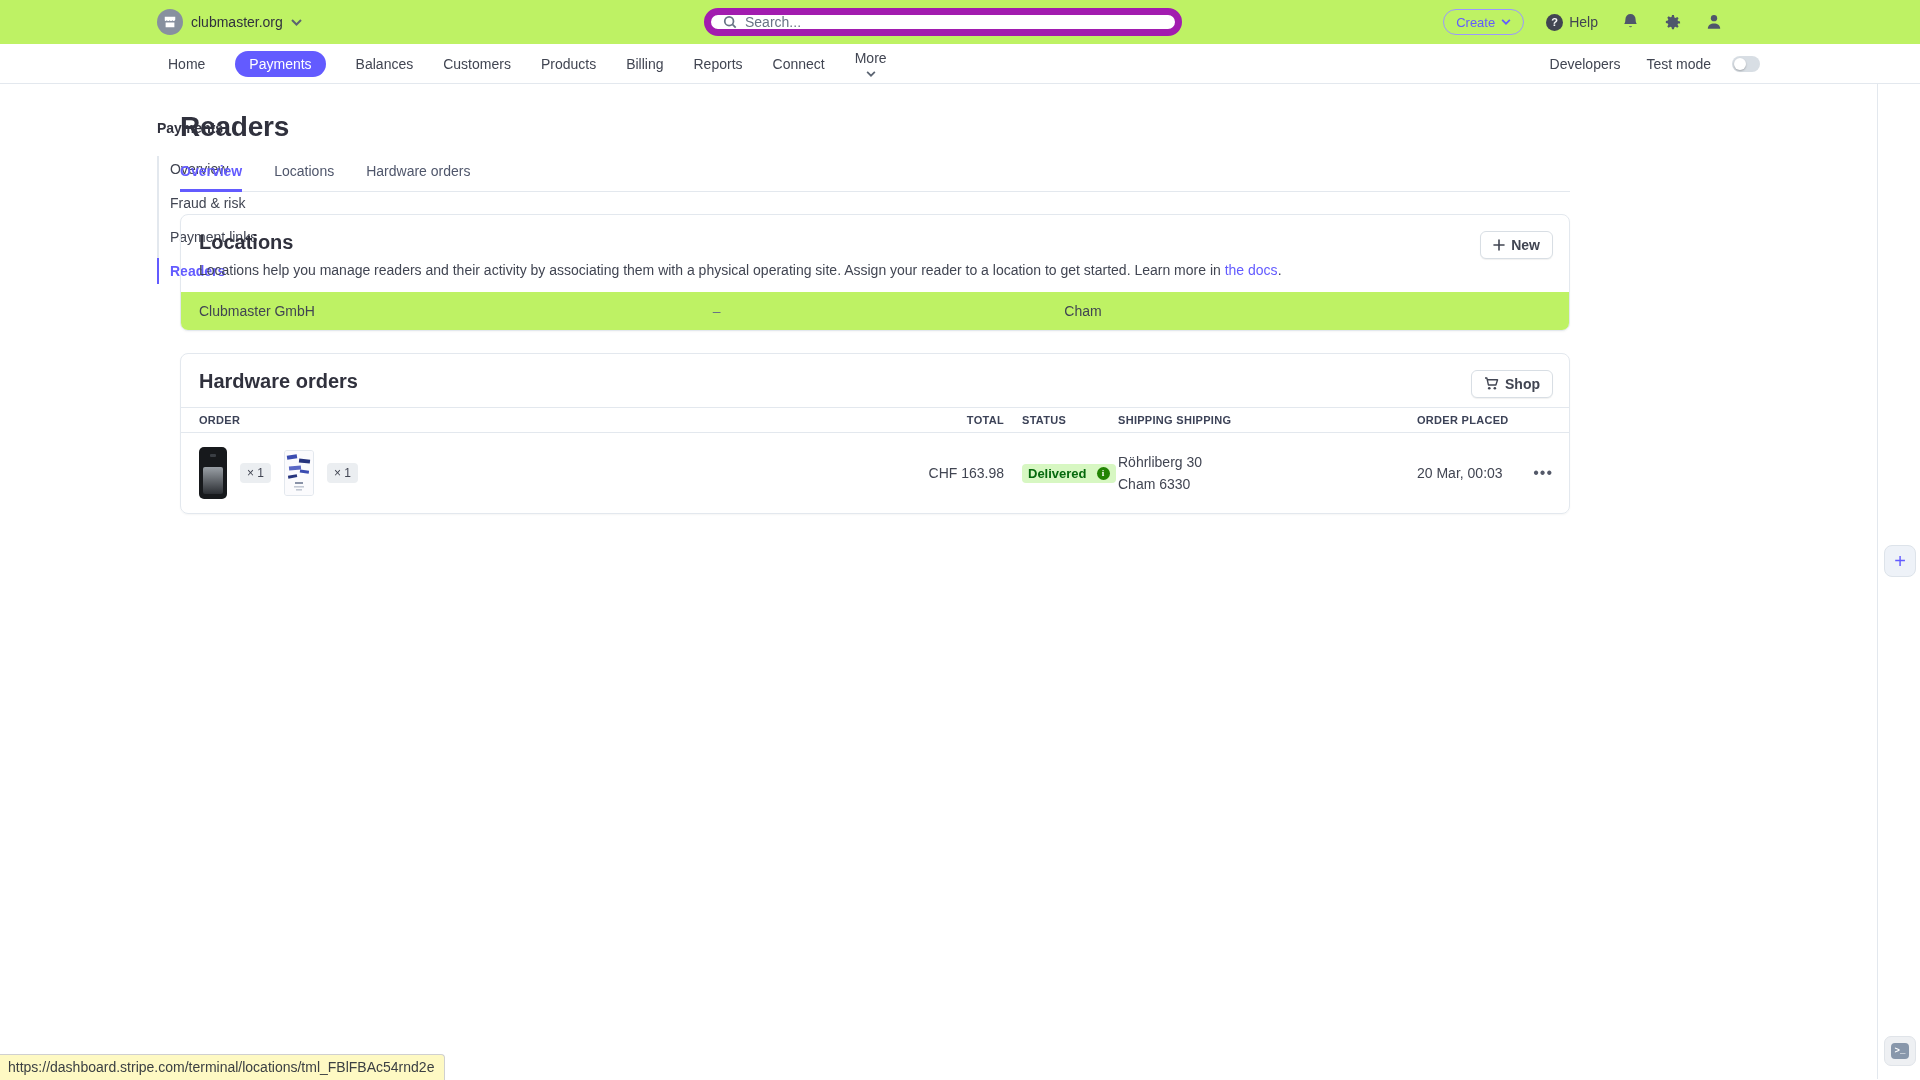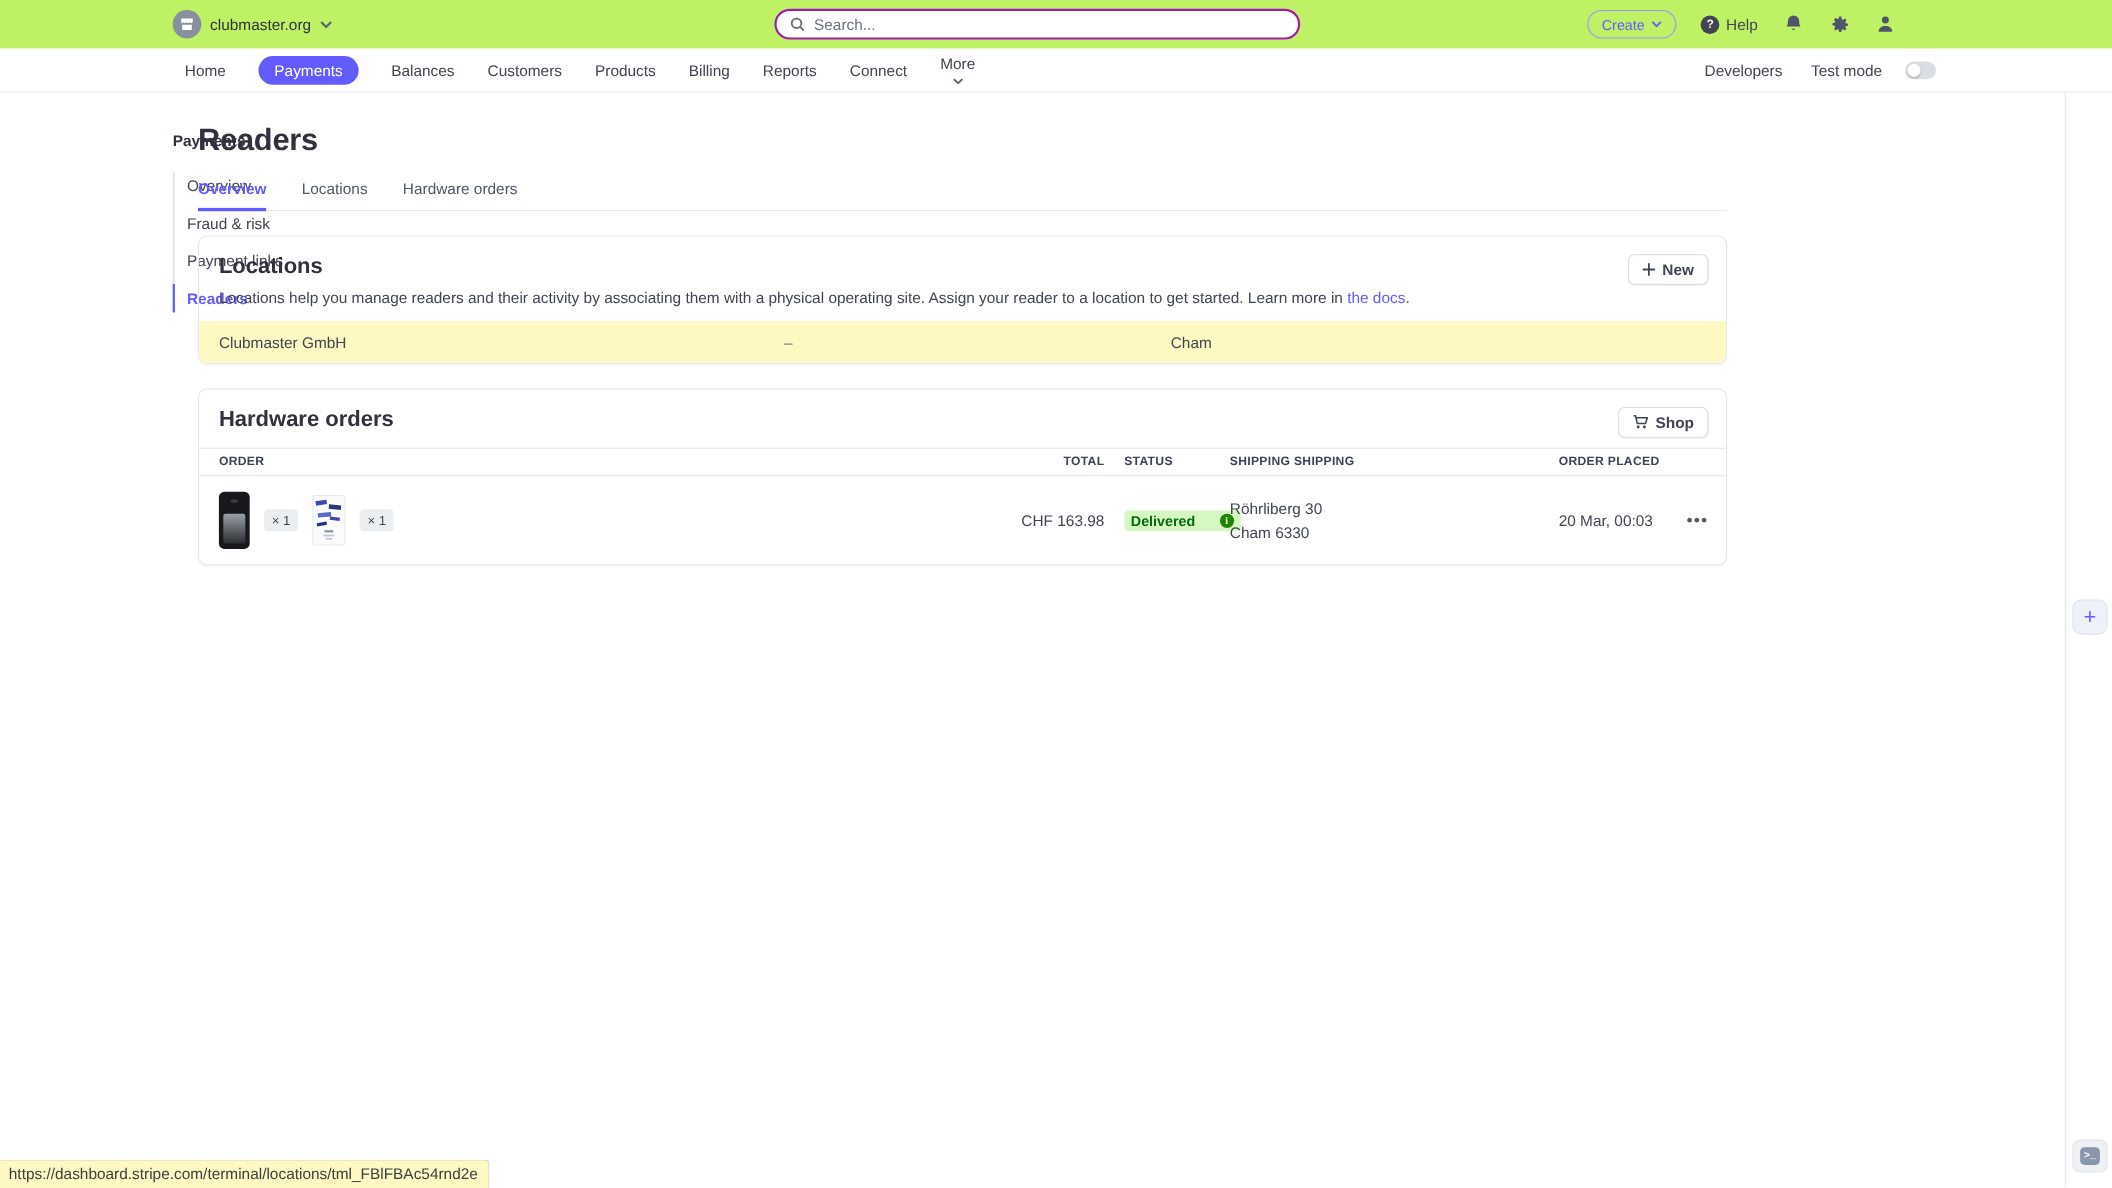--- a/index.html
+++ b/index.html
@@ -7,21 +7,21 @@
     font-family:"Liberation Sans", sans-serif; color:#414552; }
 
   
   .topbar { height:44px; background:#bef264; display:flex; align-items:center; position:relative; }
   .account { display:flex; align-items:center; gap:8px; margin-left:157px; cursor:pointer; }
   .account-avatar { width:26px; height:26px; border-radius:50%; background:#87909f;
     display:flex; align-items:center; justify-content:center; }
   .account-name { font-size:14px; color:#30313d; font-weight:500; }
   .chev { stroke:#5b6472; stroke-width:2; fill:none; }
   .searchbox { position:absolute; left:704px; top:8px; width:478px; height:28px;
-    background:#fff; border:2px solid #a21caf; border-radius:14px;
+    background:#fff; border:7px solid #a21caf; border-radius:14px;
     display:flex; align-items:center; padding:0 12px; gap:8px; }
   .searchbox input { border:none; outline:none; flex:1; font-size:14px; color:#414552;
     font-family:"Liberation Sans", sans-serif; background:transparent; }
   .searchbox input::placeholder { color:#687385; }
   .topbar-right { position:absolute; right:196px; top:0; height:44px; display:flex; align-items:center; gap:22px; }
   .create-btn { display:flex; align-items:center; gap:6px; height:26px; padding:0 12px;
     border:1px solid #9c97ff; border-radius:14px; background:transparent; color:#635bff;
     font-size:13px; font-weight:500; cursor:pointer; font-family:"Liberation Sans", sans-serif; }
   .help { display:flex; align-items:center; gap:6px; font-size:14px; color:#414552; font-weight:500; cursor:pointer; }
   .qmark { width:17px; height:17px; border-radius:50%; background:#414552; color:#f5f6f8;
@@ -73,21 +73,21 @@
     margin-top:22px; overflow:hidden; }
   .card-head { padding:16px 18px 14px 18px; position:relative; }
   .card-title { font-size:20px; font-weight:700; color:#30313d; }
   .card-desc { font-size:14px; color:#414552; margin-top:8px; }
   .card-desc a { color:#635bff; text-decoration:none; cursor:pointer; }
   .head-btn { position:absolute; top:16px; right:16px; display:flex; align-items:center; gap:6px;
     background:#fff; border:1px solid #d8dee4; border-radius:6px; padding:5px 12px;
     font-size:14px; font-weight:600; color:#414552; cursor:pointer;
     box-shadow:0 1px 1px rgba(0,0,0,.06); font-family:"Liberation Sans", sans-serif; }
 
-  .loc-row { display:flex; align-items:center; background:#fef9c3; height:38px;
+  .loc-row { display:flex; align-items:center; background:#bef264; height:38px;
     font-size:14px; padding:0 18px; cursor:pointer; }
   .loc-name { width:38%; color:#414552; }
   .loc-mid { width:26%; color:#687385; }
   .loc-city { flex:1; color:#414552; }
 
   
   .hw-table { margin:0 0 0 0; }
   .hw-headrow, .hw-row { display:flex; align-items:center; padding:0 16px 0 18px; }
   .hw-headrow { border-top:1px solid #e3e8ee; border-bottom:1px solid #e3e8ee; height:26px; }
   .hw-col-order { flex:1; }
@@ -99,21 +99,21 @@
   .hw-h { font-size:11px; font-weight:700; color:#3c4257; letter-spacing:.3px; }
   .hw-row { height:80px; font-size:14px; color:#414552; }
   .order-items { display:flex; align-items:center; gap:13px; }
   .thumb-reader { width:28px; height:52px; background:#17191c; border-radius:5px; position:relative; }
   .thumb-reader::before { content:""; position:absolute; left:4px; right:4px; top:20px; bottom:5px;
     background:linear-gradient(180deg,#9aa0a6,#2b2e33); border-radius:2px; }
   .thumb-reader::after { content:""; position:absolute; left:11px; top:7px; width:6px; height:3px;
     background:#3a3e44; border-radius:1px; }
   .qty-badge { background:#ebeef1; border-radius:4px; font-size:12px; color:#414552; padding:3px 7px; }
   .thumb-paper { width:30px; height:46px; background:#fbfbfd; border:1px solid #e3e8ee; border-radius:3px; overflow:hidden; }
-  .status-badge { display:inline-flex; align-items:center; gap:22px; background:#d7f7c2; color:#05690d;
+  .status-badge { display:inline-flex; align-items:center; gap:10px; background:#d7f7c2; color:#05690d;
     font-size:13px; font-weight:600; border-radius:4px; padding:2px 6px; }
   .status-i { width:13px; height:13px; border-radius:3px; background:#228403; color:#fff;
     font-size:9px; font-weight:700; display:flex; align-items:center; justify-content:center;
     border-radius:50%; font-family:"Liberation Serif", serif; }
   .ship-lines { line-height:22px; }
   .dots { color:#545969; font-size:16px; letter-spacing:1px; cursor:pointer; line-height:10px; }
 
   
   .statusbar { position:fixed; left:0; bottom:0; background:#fef9c3; border:1px solid #d0d0d0;
     border-left:none; border-bottom:none; border-top-right-radius:4px; padding:4px 10px 5px 8px;

